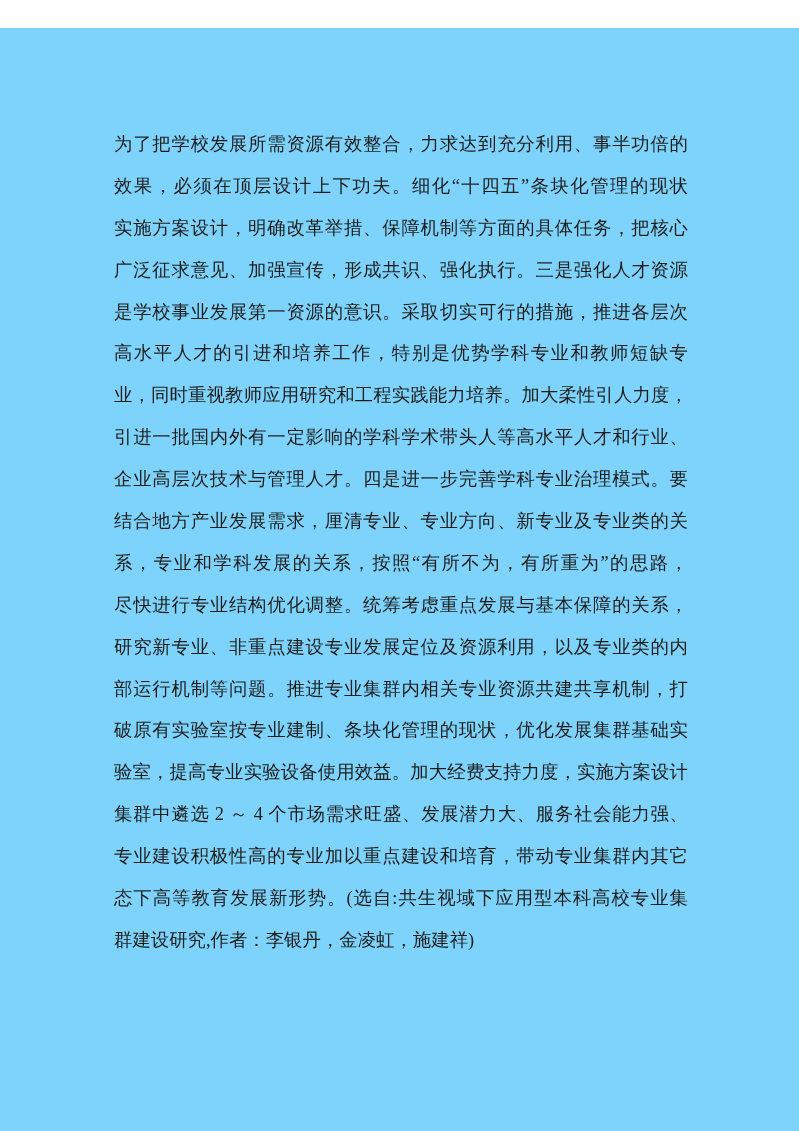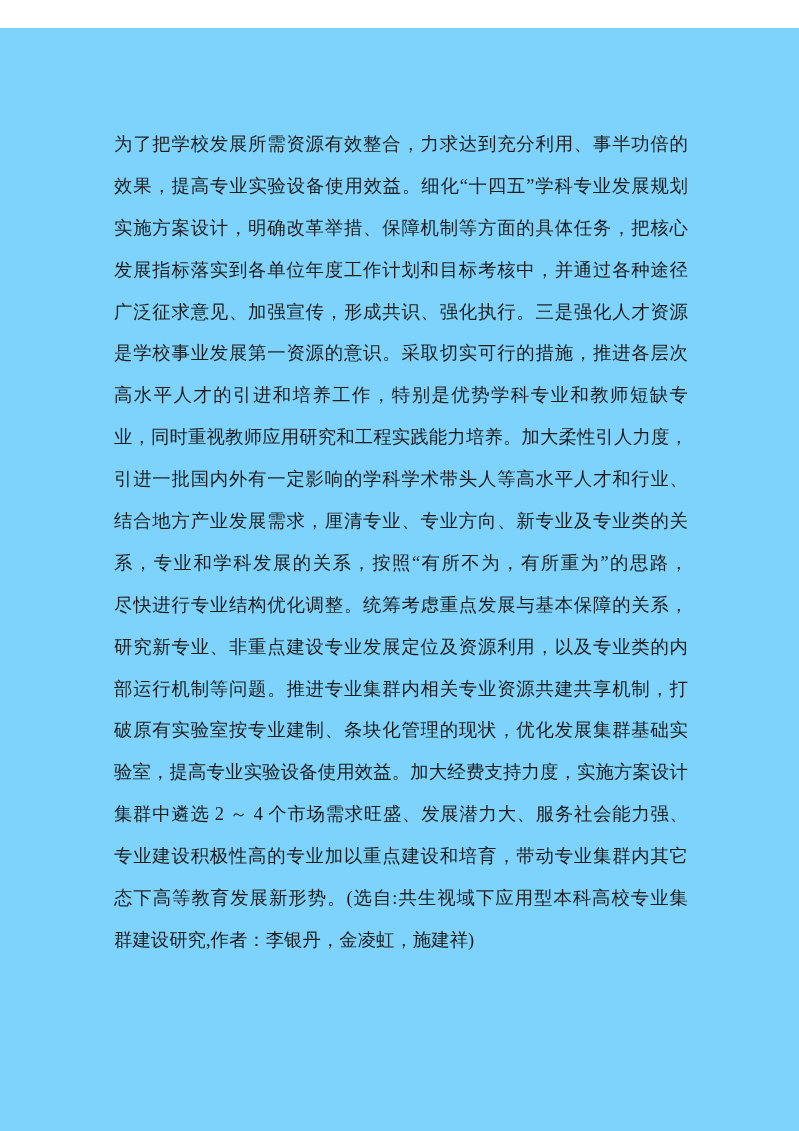--- a/index.html
+++ b/index.html
@@ -41,28 +41,28 @@
     text-align: right;
     text-align-last: left;
   }
 </style>
 </head>
 <body>
 
 <div class="page">
   <div class="textblock" id="paragraph" style="color: rgb(29, 29, 29);">
       <div class="line">为了把学校发展所需资源有效整合，力求达到充分利用、事半功倍的</div>
-      <div class="line">效果，提高专业实验设备使用效益。细化“十四五”学科专业发展规划</div>
+      <div class="line">效果，必须在顶层设计上下功夫。细化“十四五”条块化管理的现状</div>
       <div class="line">实施方案设计，明确改革举措、保障机制等方面的具体任务，把核心</div>
-      <div class="line">发展指标落实到各单位年度工作计划和目标考核中，并通过各种途径</div>
       <div class="line">广泛征求意见、加强宣传，形成共识、强化执行。三是强化人才资源</div>
       <div class="line">是学校事业发展第一资源的意识。采取切实可行的措施，推进各层次</div>
       <div class="line">高水平人才的引进和培养工作，特别是优势学科专业和教师短缺专</div>
       <div class="line">业，同时重视教师应用研究和工程实践能力培养。加大柔性引人力度，</div>
       <div class="line">引进一批国内外有一定影响的学科学术带头人等高水平人才和行业、</div>
+      <div class="line">企业高层次技术与管理人才。四是进一步完善学科专业治理模式。要</div>
       <div class="line">结合地方产业发展需求，厘清专业、专业方向、新专业及专业类的关</div>
       <div class="line">系，专业和学科发展的关系，按照“有所不为，有所重为”的思路，</div>
       <div class="line">尽快进行专业结构优化调整。统筹考虑重点发展与基本保障的关系，</div>
       <div class="line">研究新专业、非重点建设专业发展定位及资源利用，以及专业类的内</div>
       <div class="line">部运行机制等问题。推进专业集群内相关专业资源共建共享机制，打</div>
       <div class="line">破原有实验室按专业建制、条块化管理的现状，优化发展集群基础实</div>
       <div class="line">验室，提高专业实验设备使用效益。加大经费支持力度，实施方案设计</div>
       <div class="line">集群中遴选 2 ～ 4 个市场需求旺盛、发展潜力大、服务社会能力强、</div>
       <div class="line">专业建设积极性高的专业加以重点建设和培育，带动专业集群内其它</div>
       <div class="line">态下高等教育发展新形势。(选自:共生视域下应用型本科高校专业集</div>

